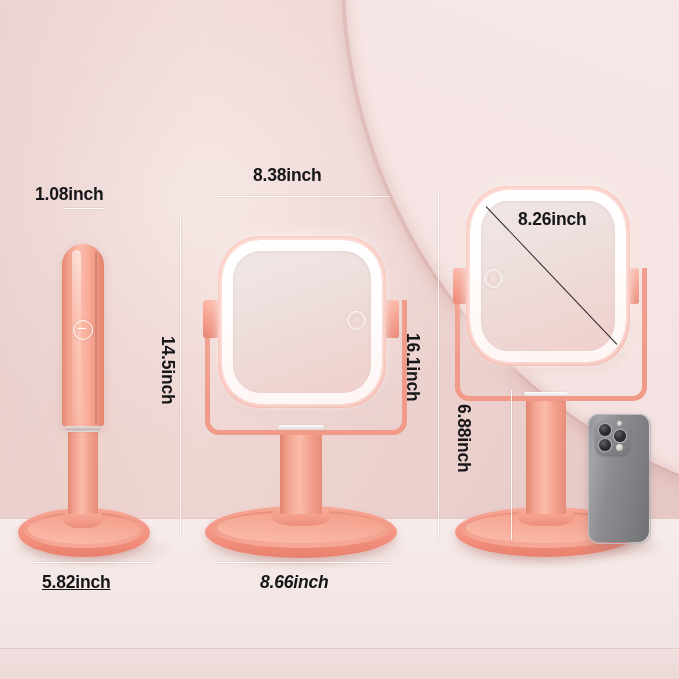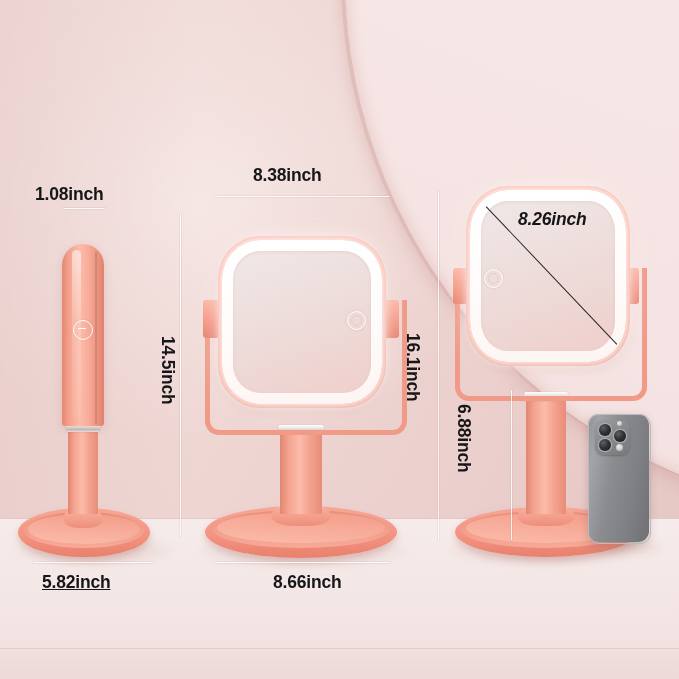--- a/index.html
+++ b/index.html
@@ -324,21 +324,21 @@
     <div class="touch" style="left:347px; top:311px; width:17px; height:17px;"></div>
     <div class="touch-dot" style="left:351px; top:315px; width:9px; height:9px;"></div>
   </div>
 
   <div class="dim" style="left:253px; top:165px;">8.38inch</div>
   <div class="guide-h" style="left:214px; top:196px; width:176px;"></div>
 
   <div class="dim vert" style="left:423px; top:333px;">16.1inch</div>
   <div class="guide-v" style="left:438px; top:192px; width:1px; height:348px;"></div>
 
-  <div class="dim" style="left:273px; top:572px;">8.66inch</div>
+  <div class="dim" style="left:260px; top:572px;font-style:italic;">8.66inch</div>
   <div class="guide-h" style="left:214px; top:562px; width:176px;"></div>
 
   <div class="unit">
 
     <div class="floor-shadow" style="left:448px; top:533px; width:190px; height:34px;"></div>
 
     <div class="base" style="left:455px; top:507px; width:182px; height:50px;"></div>
     <div class="base-inner" style="left:461px; top:511px; width:170px; height:37px;"></div>
     <div class="base-inner2" style="left:466px; top:513px; width:160px; height:30px;"></div>
     <div class="base-hub" style="left:518px; top:505px; width:56px; height:21px;"></div>
@@ -352,21 +352,21 @@
 
     <div class="head-back" style="left:466px; top:186px; width:164px; height:180px;"></div>
     <div class="head-led" style="left:470px; top:190px; width:156px; height:172px;"></div>
     <div class="head-glass" style="left:481px; top:201px; width:134px; height:150px;"></div>
 
     <div class="diag" style="left:486px; top:206px; width:190px; transform:rotate(46.5deg);"></div>
     <div class="touch" style="left:484px; top:269px; width:17px; height:17px;"></div>
     <div class="touch-dot" style="left:488px; top:273px; width:9px; height:9px;"></div>
   </div>
 
-  <div class="dim" style="left:518px; top:209px;font-style:italic;">8.26inch</div>
+  <div class="dim" style="left:518px; top:209px;">8.26inch</div>
 
   <div class="dim vert" style="left:474px; top:404px;">6.88inch</div>
   <div class="guide-v" style="left:511px; top:390px; width:1px; height:150px;"></div>
 
   <div class="unit">
     <div class="floor-shadow" style="left:578px; top:536px; width:86px; height:22px;"></div>
     <div class="phone-body" style="left:588px; top:414px; width:61px; height:128px;"></div>
     <div class="phone-edge" style="left:588px; top:414px; width:61px; height:128px;"></div>
     <div class="cam-island" style="left:595px; top:420px; width:35px; height:35px;"></div>
     <div class="lens" style="left:599px; top:424px; width:12px; height:12px;"></div>

